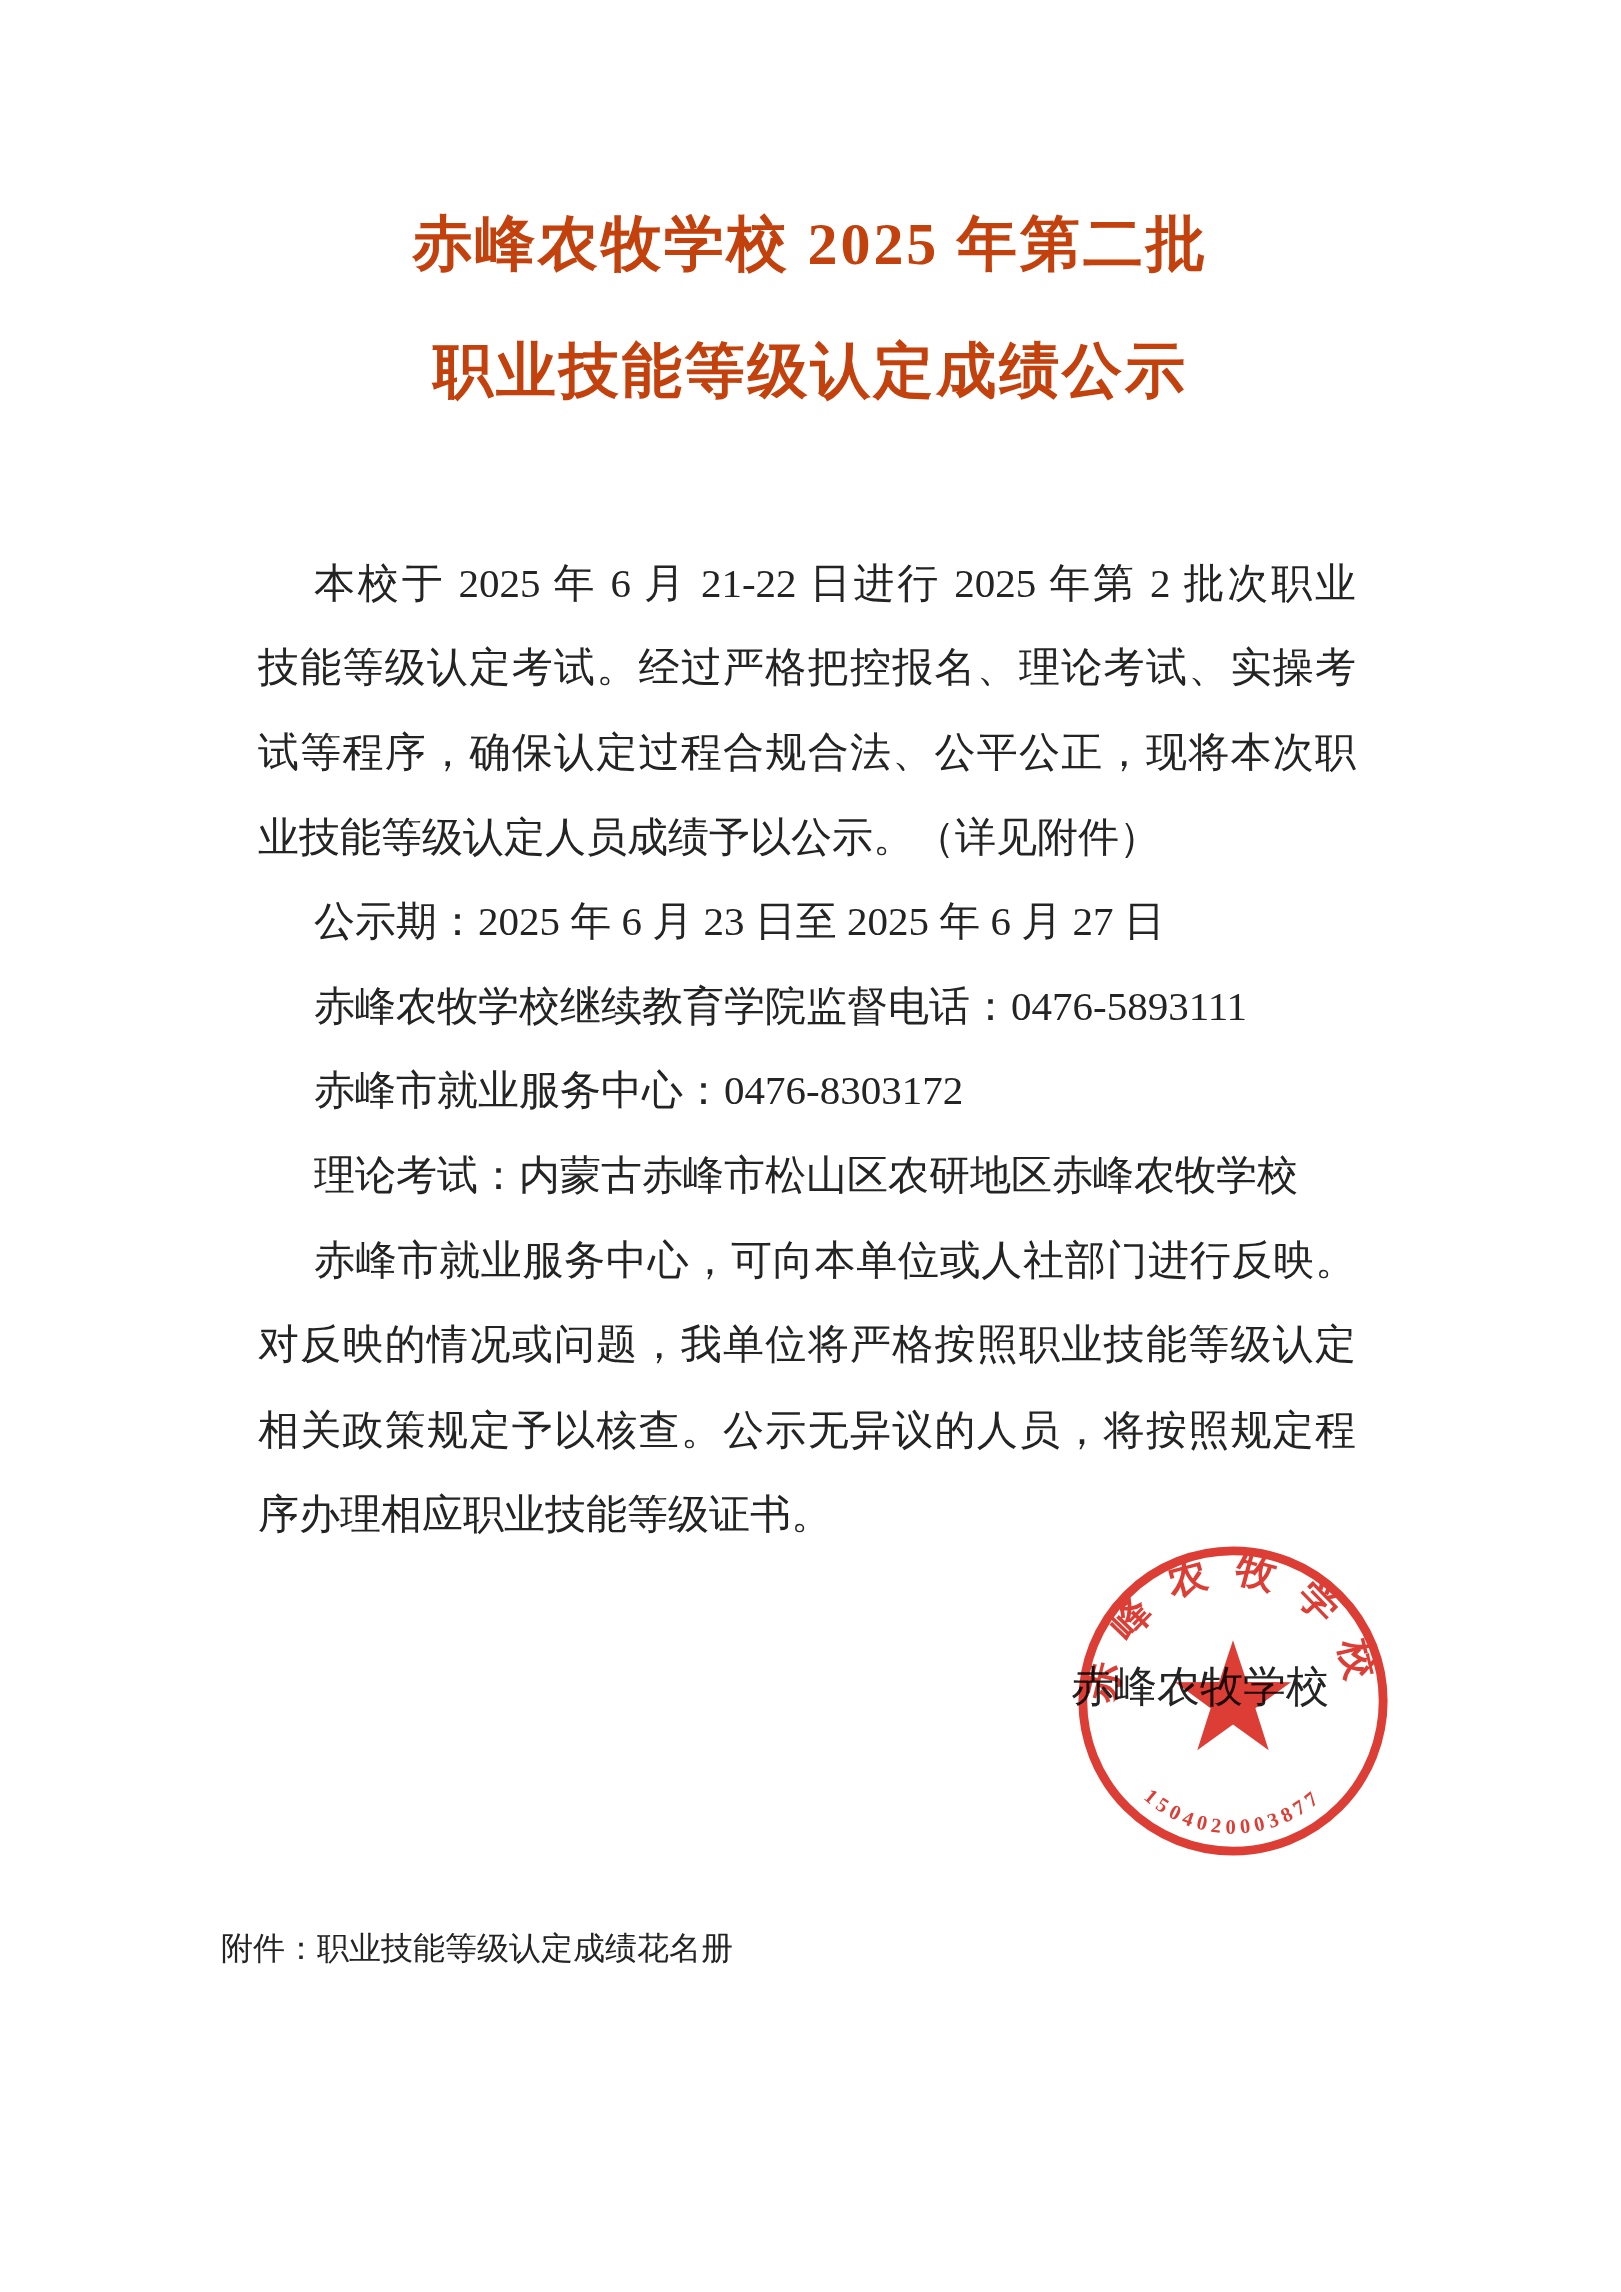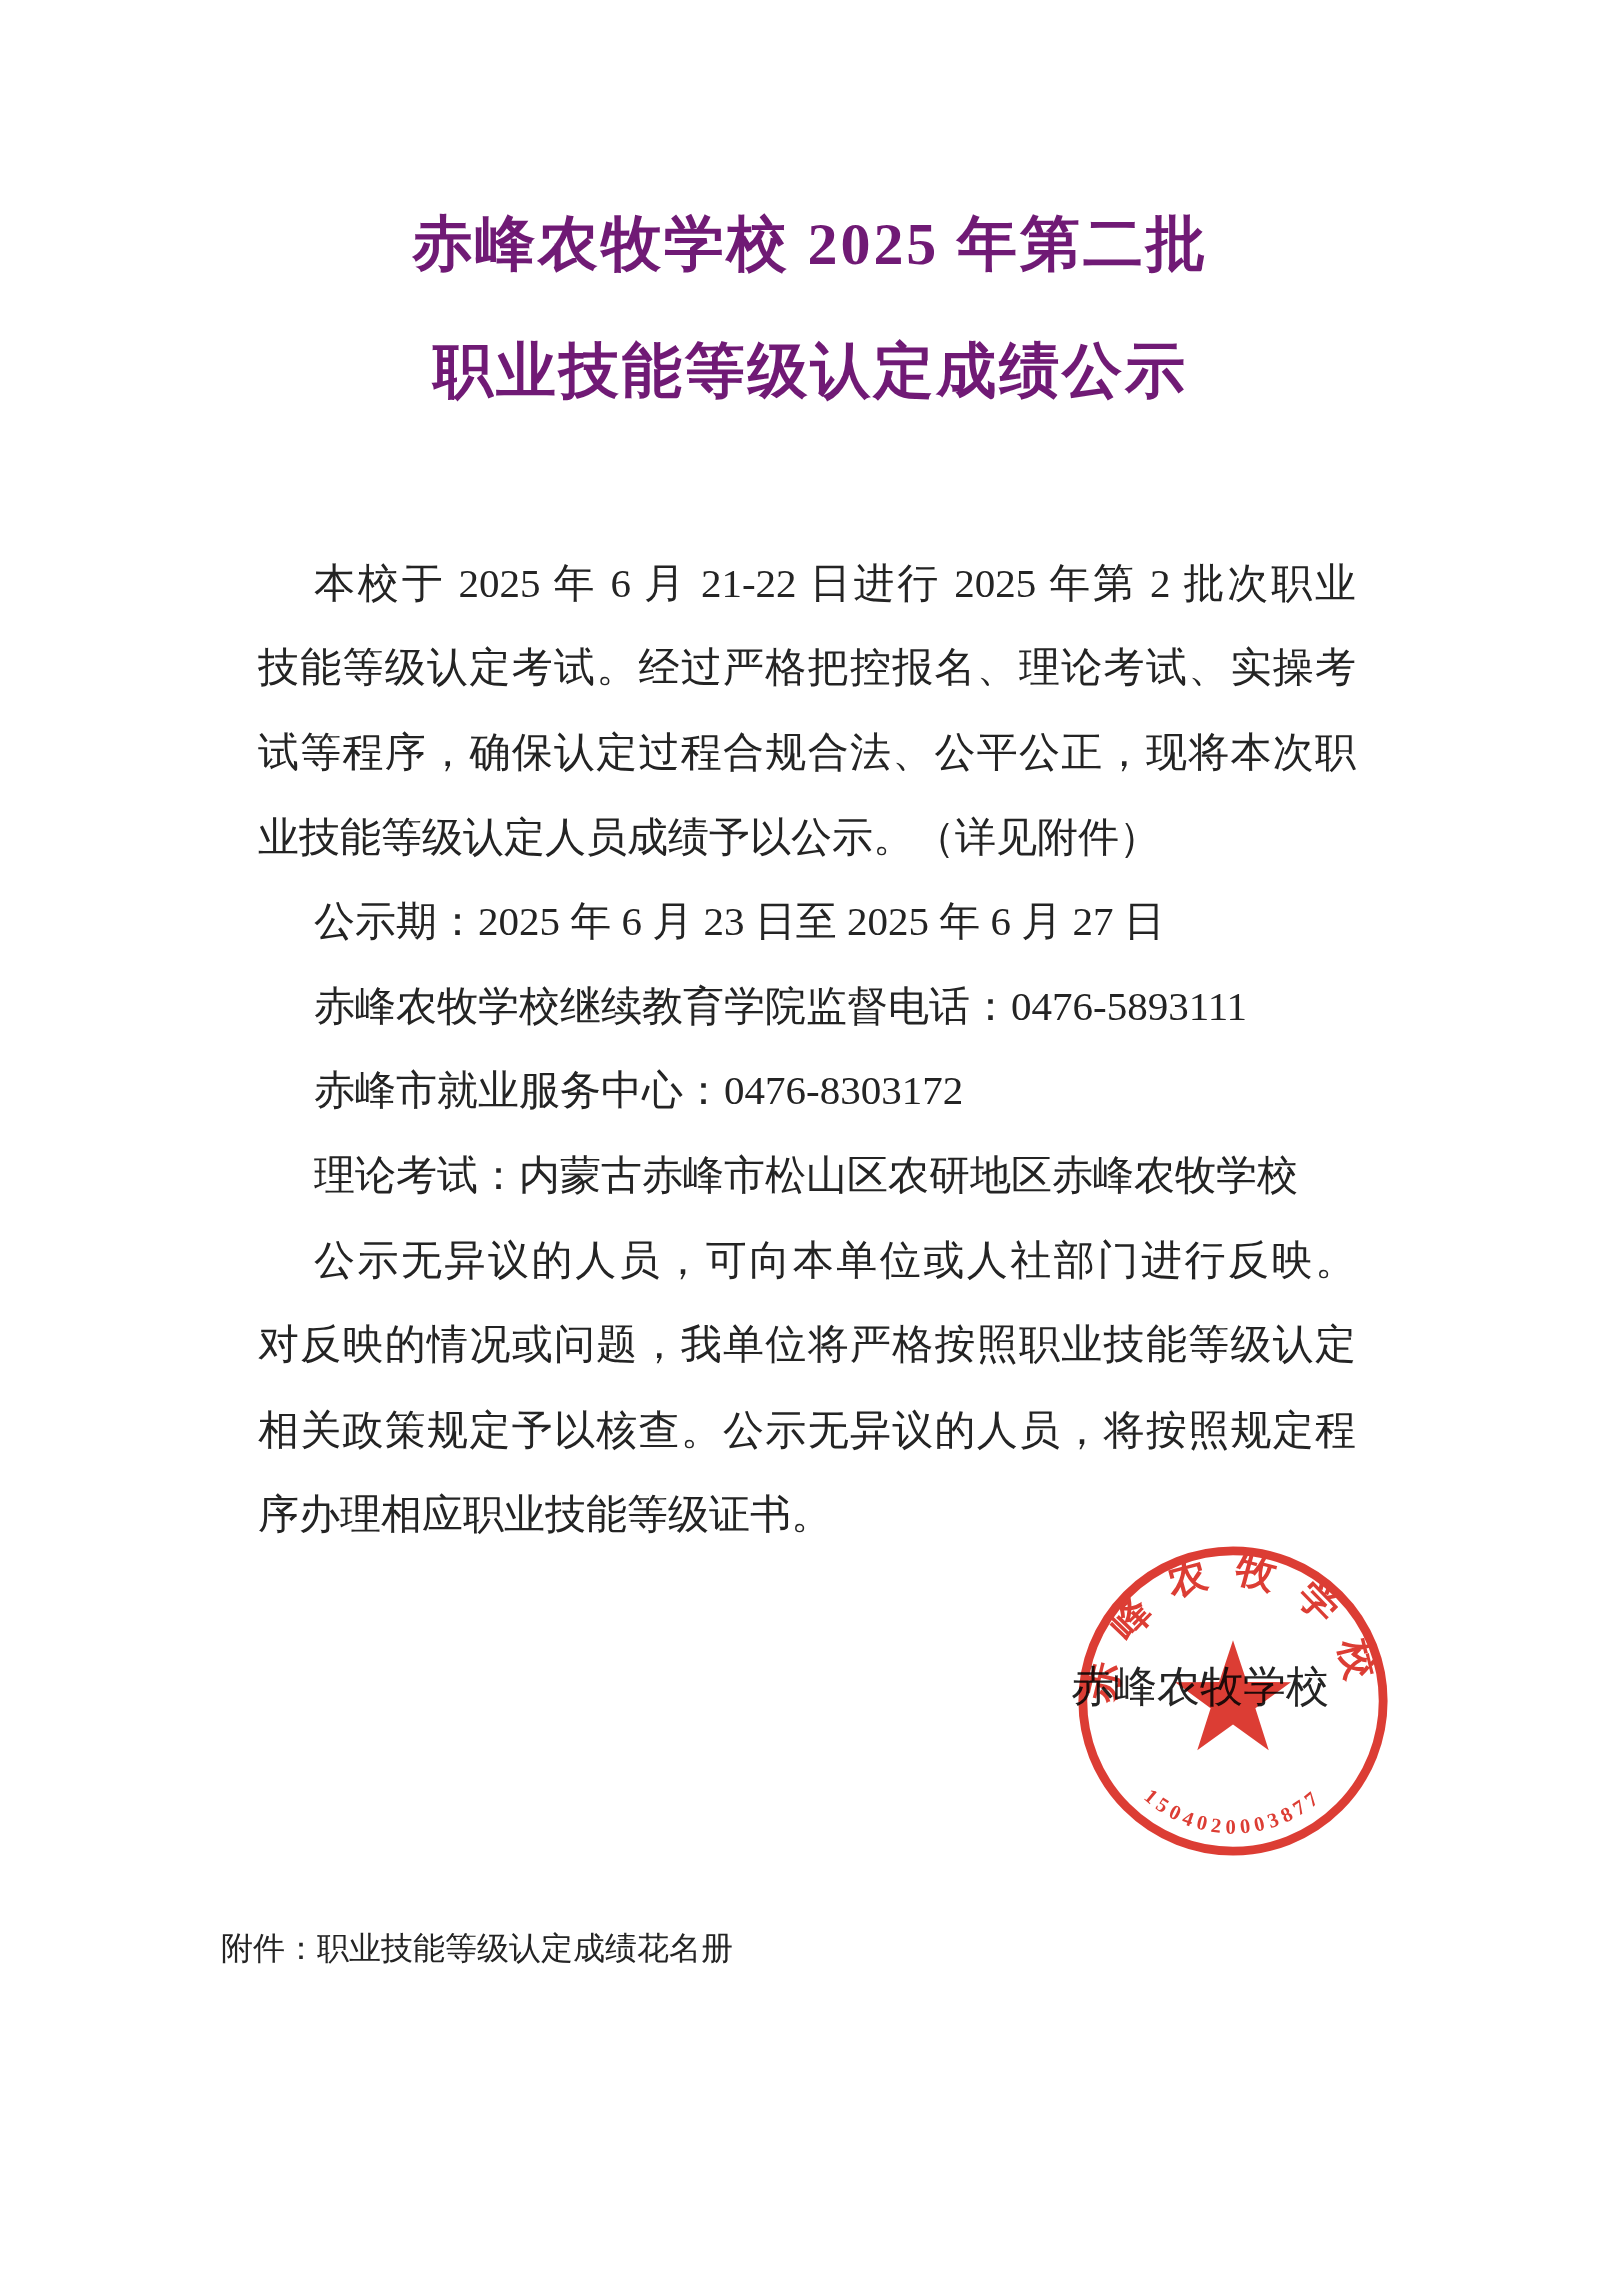--- a/index.html
+++ b/index.html
@@ -11,21 +11,21 @@
     font-family:"Liberation Serif","DejaVu Serif",serif;
     color:#212121;
     overflow:hidden;
   }
   .title-line{
     position:absolute;left:0;width:100%;
     text-align:center;
     font-size:60px;font-weight:700;
     letter-spacing:2.9px;
     line-height:1.2;
-    color:#701a75;
+    color:#c2410c;
   }
   .t1{top:208px;}
   .t2{top:335px;}
   .body-line{
     position:absolute;left:214px;width:1098px;
     font-size:41px;line-height:53px;
     white-space:normal;
     color:#242424;
     margin-left:44px;
   }
@@ -61,21 +61,21 @@
   <div class="title-line t2">职业技能等级认定成绩公示</div>
 
   <div class="body-line just indent" style="top:557px">本校于 2025 年 6 月 21-22 日进行 2025 年第 2 批次职业</div>
   <div class="body-line just" style="top:641px">技能等级认定考试。经过严格把控报名、理论考试、实操考</div>
   <div class="body-line just" style="top:726px">试等程序，确保认定过程合规合法、公平公正，现将本次职</div>
   <div class="body-line" style="top:811px">业技能等级认定人员成绩予以公示。（详见附件）</div>
   <div class="body-line indent" style="top:895px">公示期：2025 年 6 月 23 日至 2025 年 6 月 27 日</div>
   <div class="body-line indent" style="top:980px">赤峰农牧学校继续教育学院监督电话：0476-5893111</div>
   <div class="body-line indent" style="top:1064px">赤峰市就业服务中心：0476-8303172</div>
   <div class="body-line indent" style="top:1149px">理论考试：内蒙古赤峰市松山区农研地区赤峰农牧学校</div>
-  <div class="body-line just indent" style="top:1234px">公示无异议的人员，可向本单位或人社部门进行反映。</div>
+  <div class="body-line just indent" style="top:1234px">赤峰市就业服务中心，可向本单位或人社部门进行反映。</div>
   <div class="body-line just" style="top:1318px">对反映的情况或问题，我单位将严格按照职业技能等级认定</div>
   <div class="body-line just" style="top:1404px">相关政策规定予以核查。公示无异议的人员，将按照规定程</div>
   <div class="body-line" style="top:1488px">序办理相应职业技能等级证书。</div>
 
   <div class="sig sig-org">赤峰农牧学校</div>
 
   <svg class="seal" viewBox="0 0 324 324" xmlns="http://www.w3.org/2000/svg">
     <defs>
       <path id="sealArcTop" d="M 49.2 203 A 120 120 0 1 1 274.8 203" fill="none"></path>
       <path id="sealArcBottom" d="M 58.6 248.8 A 135 135 0 0 0 265.4 248.8" fill="none"></path>

